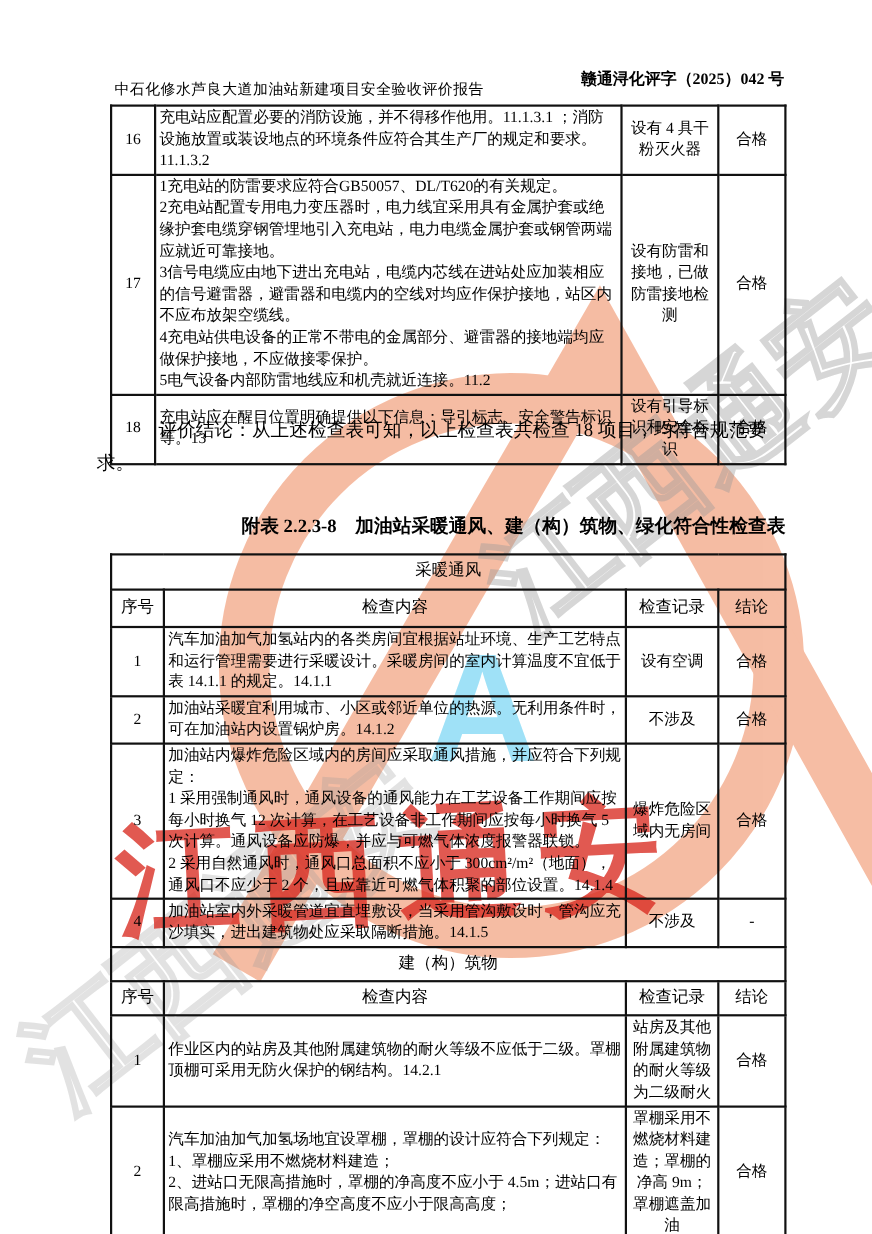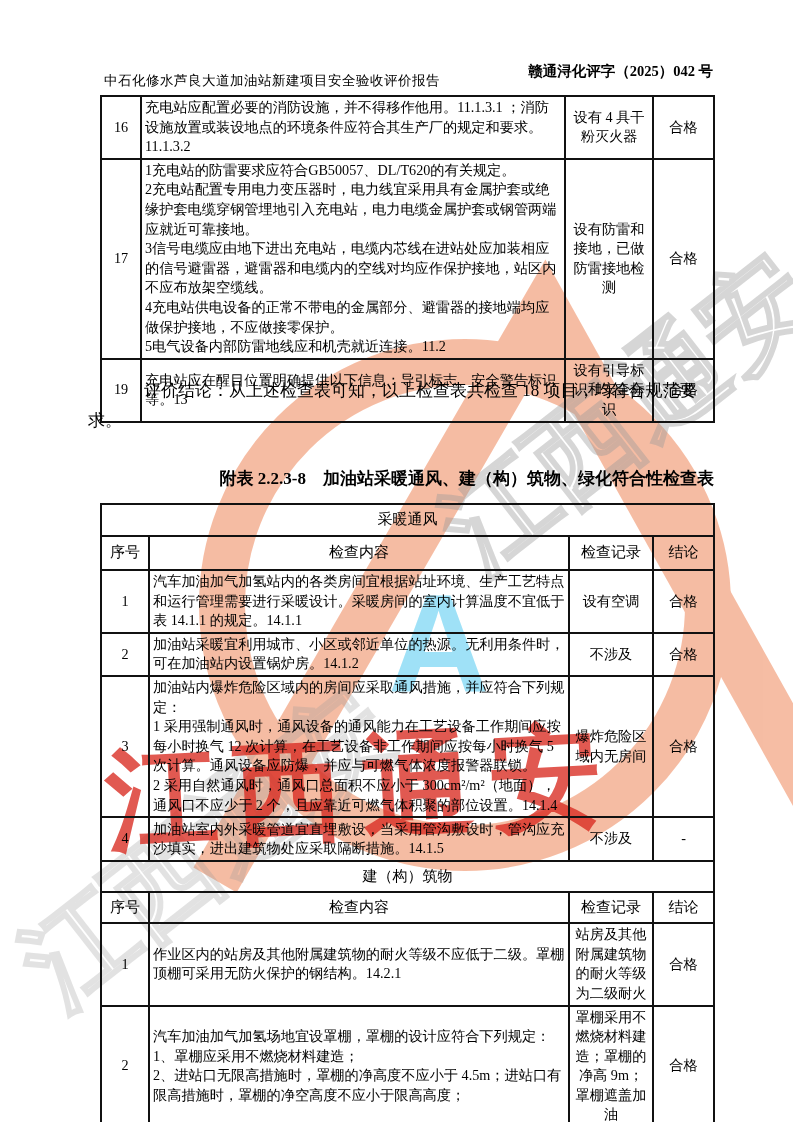--- a/index.html
+++ b/index.html
@@ -73,21 +73,21 @@
         <td class="c-no">17</td>
         <td class="c-ct">1充电站的防雷要求应符合GB50057、DL/T620的有关规定。
 2充电站配置专用电力变压器时，电力线宜采用具有金属护套或绝缘护套电缆穿钢管埋地引入充电站，电力电缆金属护套或钢管两端应就近可靠接地。
 3信号电缆应由地下进出充电站，电缆内芯线在进站处应加装相应的信号避雷器，避雷器和电缆内的空线对均应作保护接地，站区内不应布放架空缆线。
 4充电站供电设备的正常不带电的金属部分、避雷器的接地端均应做保护接地，不应做接零保护。
 5电气设备内部防雷地线应和机壳就近连接。11.2</td>
         <td class="c-rec">设有防雷和接地，已做防雷接地检测</td>
         <td class="c-con">合格</td>
       </tr>
       <tr style="height:38px">
-        <td class="c-no">19</td>
+        <td class="c-no">18</td>
         <td class="c-ct">充电站应在醒目位置明确提供以下信息：导引标志、安全警告标识等。13</td>
         <td class="c-rec">设有引导标识和安全标识</td>
         <td class="c-con">合格</td>
       </tr>
     </tbody>
   </table>
 
   <div class="summary">评价结论：从上述检查表可知，以上检查表共检查 18 项目，均符合规范要求。</div>
   <div class="t2title">附表 2.2.3-8　加油站采暖通风、建（构）筑物、绿化符合性检查表</div>
 

